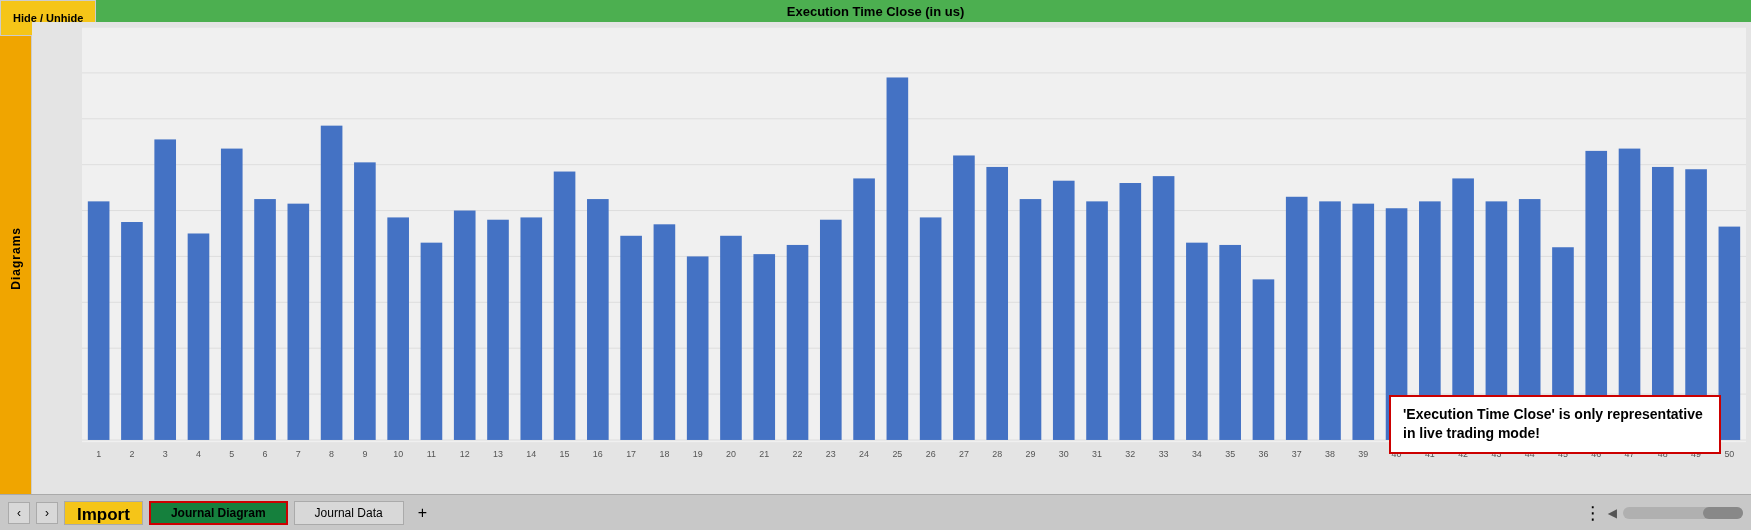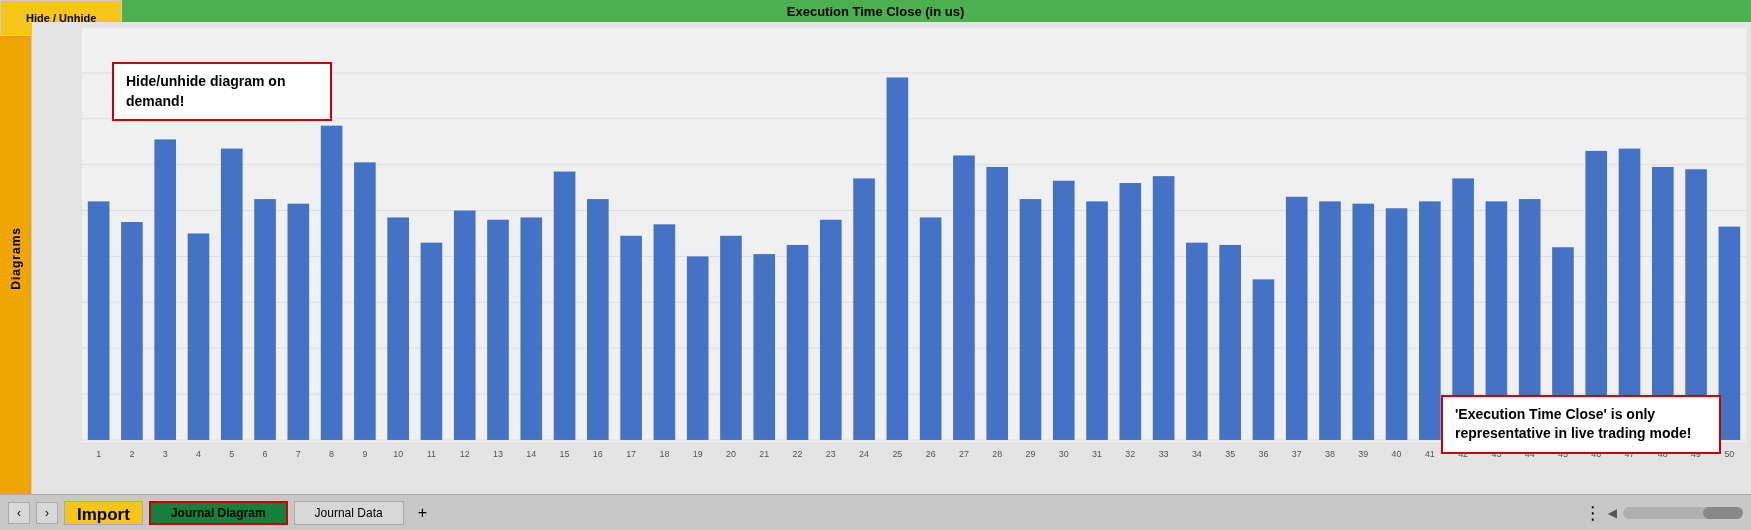--- a/index.html
+++ b/index.html
@@ -16,21 +16,21 @@
       justify-content: center;
       position: relative;
     }
     #hide-unhide-btn {
       position: absolute;
       left: 0;
       top: 0;
       height: 36px;
       background: #f5c518;
       border: 1px solid #ccc;
-      padding: 0 25px;
+      padding: 0 12px;
       font-size: 11px;
       font-weight: bold;
       cursor: pointer;
       display: flex;
       align-items: center;
     }
     #chart-title {
       font-size: 13px;
       font-weight: bold;
       color: #000000;
@@ -82,21 +82,21 @@
       z-index: 10;
     }
     #tooltip-hide {
       top: 40px;
       left: 80px;
       width: 220px;
     }
     #tooltip-exec {
       bottom: 40px;
       right: 30px;
-      width: 280px;
+      width: 332px;
     }
 
     
     #bottom-bar {
       height: 36px;
       background: #c8c8c8;
       display: flex;
       align-items: center;
       padding: 0 8px;
       gap: 6px;
@@ -319,21 +319,20 @@
           <text x="1562.4000000000003" y="394" text-anchor="middle" font-size="9" fill="#555">47</text>
           <rect x="1585.0800000000002" y="128.1" width="21.840000000000003" height="249.9" fill="#4472c4"></rect>
           <text x="1596.0000000000002" y="394" text-anchor="middle" font-size="9" fill="#555">48</text>
           <rect x="1618.6800000000003" y="130.2" width="21.840000000000003" height="247.8" fill="#4472c4"></rect>
           <text x="1629.6000000000004" y="394" text-anchor="middle" font-size="9" fill="#555">49</text>
           <rect x="1652.2800000000002" y="182.7" width="21.840000000000003" height="195.3" fill="#4472c4"></rect>
           <text x="1663.2000000000003" y="394" text-anchor="middle" font-size="9" fill="#555">50</text>
         </svg>
 
       
-      <div class="tooltip-box" id="tooltip-hide">Hide/unhide diagram on demand!</div>
       <div class="tooltip-box" id="tooltip-exec">'Execution Time Close' is only representative in live trading mode!</div>
     </div>
   </div>
 
   <div id="bottom-bar">
     <button class="nav-btn">‹</button>
     <button class="nav-btn">›</button>
     <button id="import-btn">Import</button>
     <button id="journal-diagram-tab">Journal Diagram</button>
     <button id="journal-data-tab">Journal Data</button>

